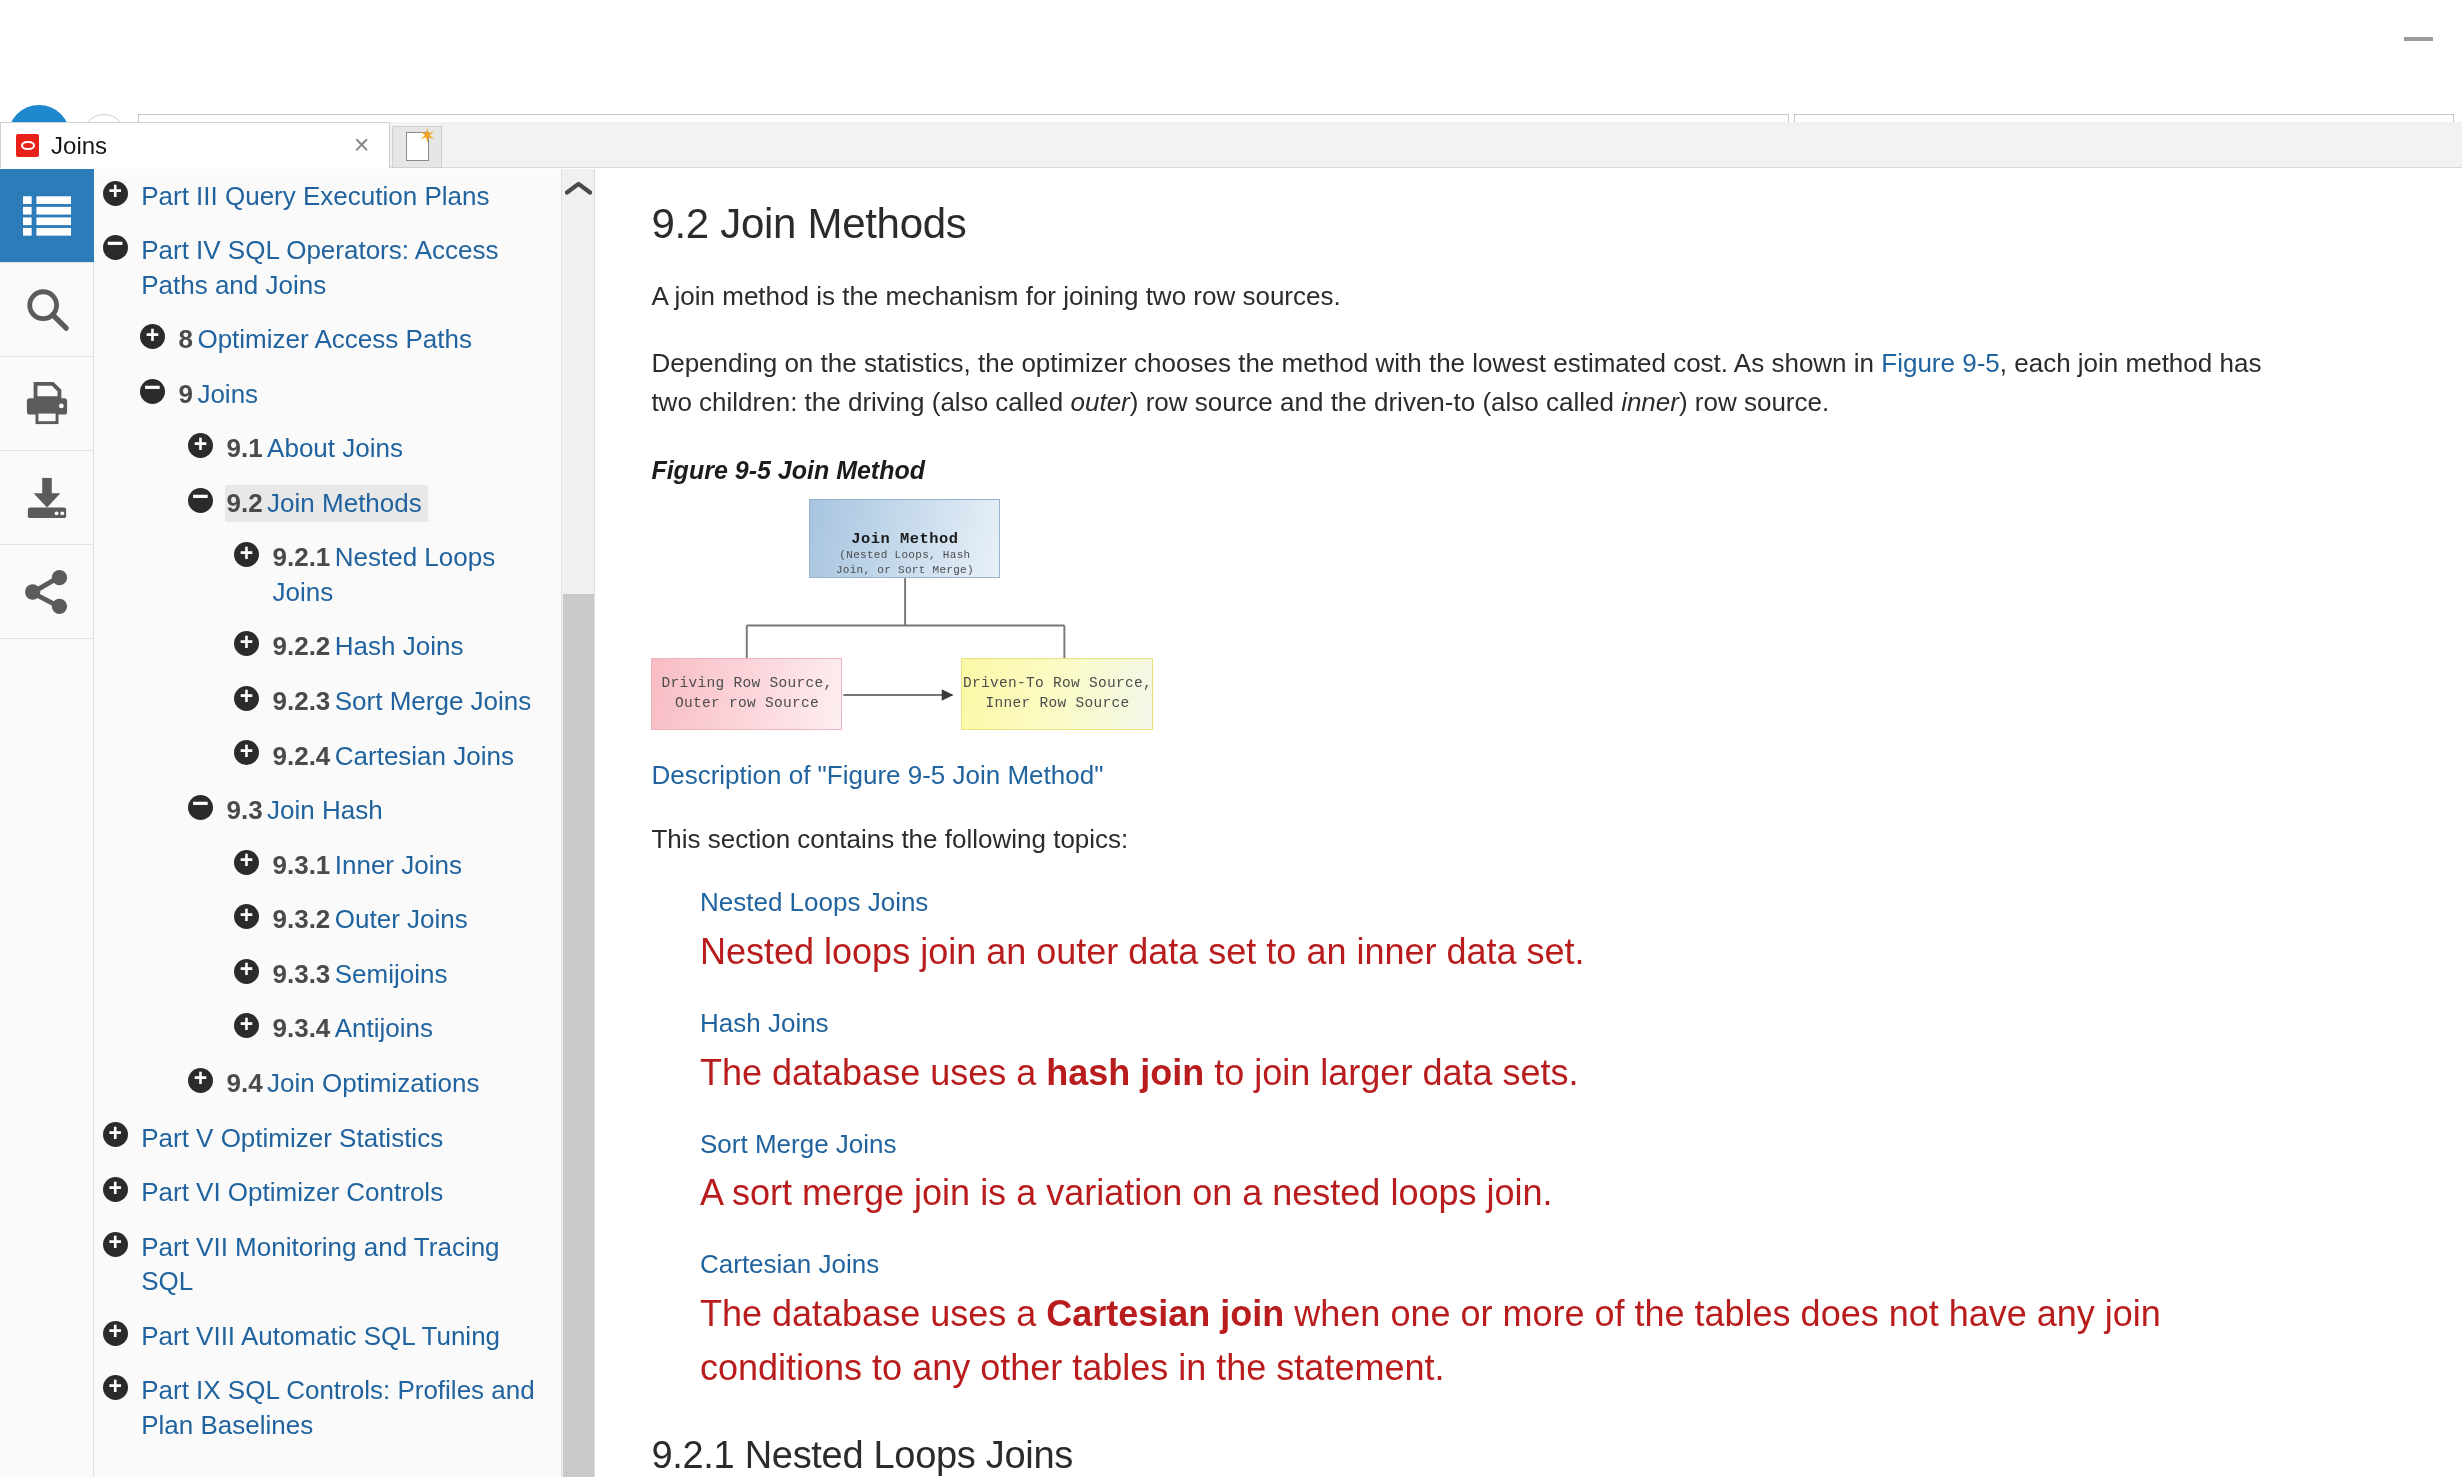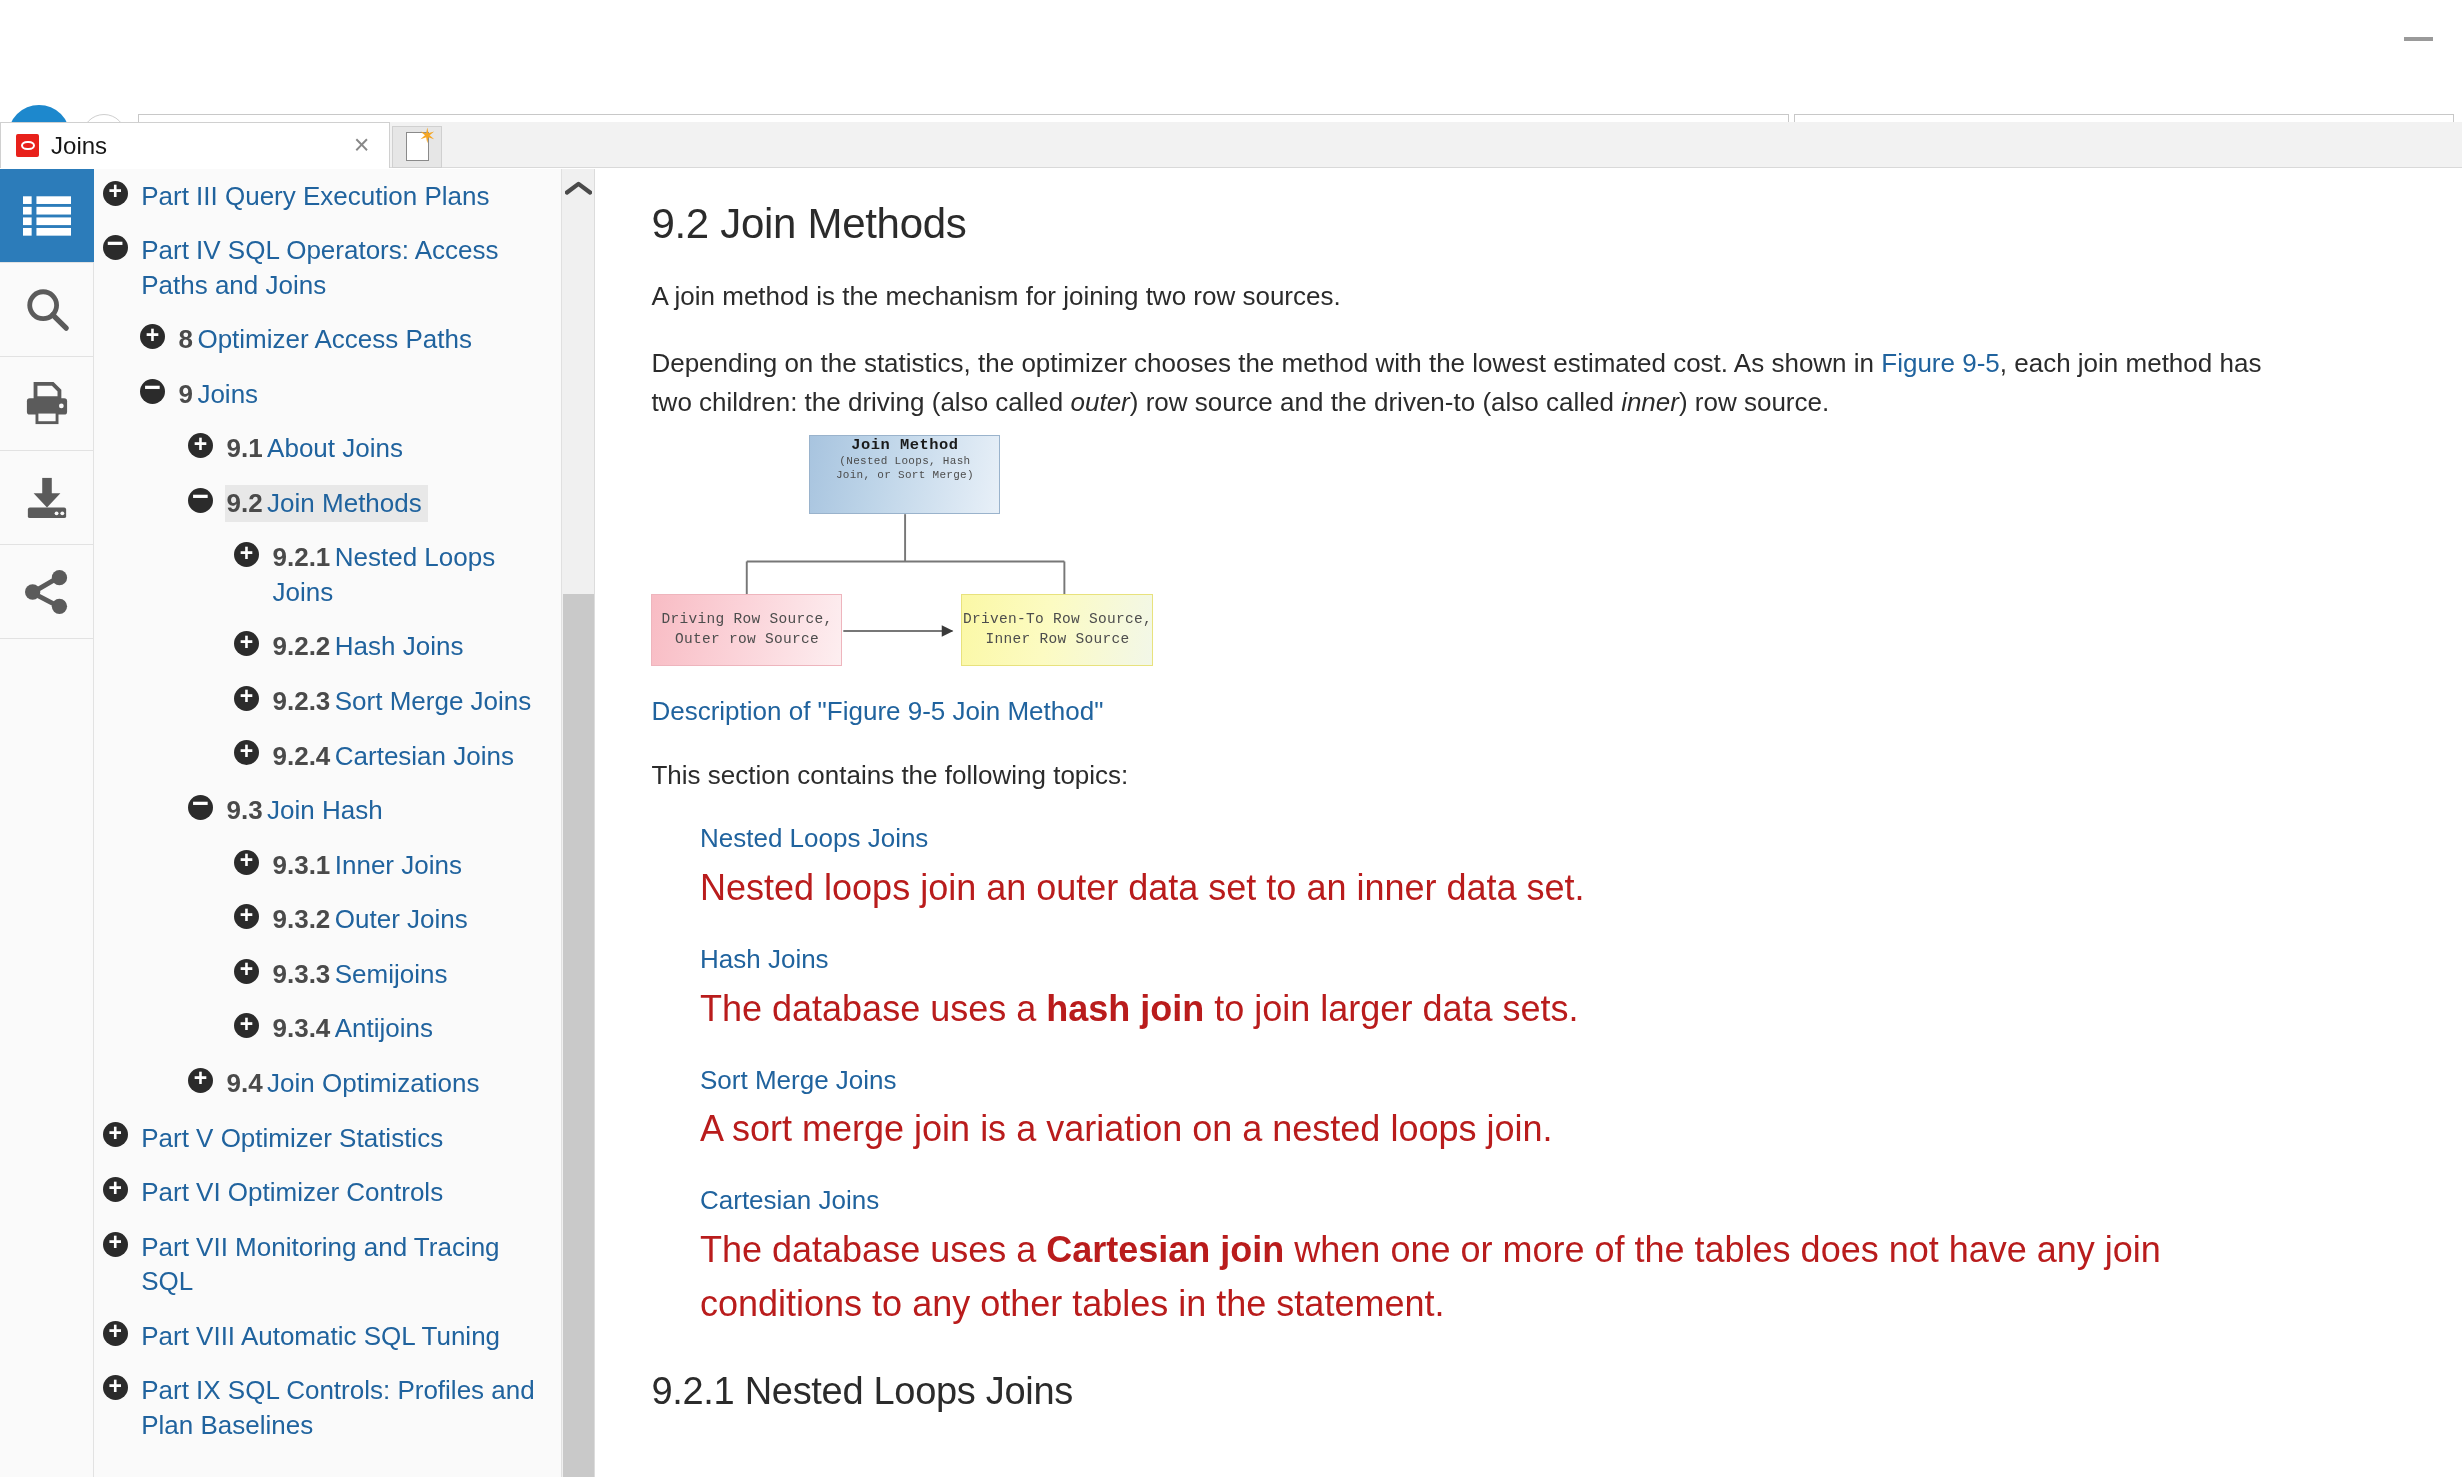--- a/index.html
+++ b/index.html
@@ -212,21 +212,21 @@
     font-size: 25px; font-weight: bold; font-style: italic; color: #1c1c1c;
     margin: 35px 0 0 16.4px;
   }
 
   
   #figure-wrap { position: relative; margin: 13.5px 0 0 16.4px; width: 541px; height: 251px; }
   #fig-box-top {
     position: absolute; left: 158px; top: 0; width: 191px; height: 79px;
     background: linear-gradient(100deg, #a8c4df 0%, #bdd4e8 35%, #e8f0f8 100%);
     border: 1px solid #9ab3cc;
-    display: flex; flex-direction: column; align-items: center; justify-content: flex-start;
+    display: flex; flex-direction: column; align-items: center; justify-content: flex-end;
     font-family: "Liberation Mono", monospace;
   }
   #fig-box-top .t1 { font-size: 15.4px; font-weight: bold; color: #1a1a1a; letter-spacing: 0.5px; }
   #fig-box-top .t2 { font-size: 11px; color: #4d4d4d; letter-spacing: 0.3px; line-height: 1.3; }
   #fig-box-left {
     position: absolute; left: 0; top: 159px; width: 191px; height: 72px;
     background: linear-gradient(100deg, #f8bcc4 0%, #fbd2d8 45%, #fdeef0 100%);
     border: 1px solid #eeb5bd;
     display: flex; flex-direction: column; align-items: center; justify-content: center;
     font-family: "Liberation Mono", monospace;
@@ -513,20 +513,21 @@
     </div>
   </div>
 
   <div id="content-area">
     <h1 id="page-title">9.2 Join Methods</h1>
 
     <p class="body-p">A join method is the mechanism for joining two row sources.</p>
 
     <p class="body-p"><span>Depending on the statistics, the optimizer chooses the method with the lowest estimated cost. As shown in </span><span class="inline-link">Figure 9-5</span><span>, each join method has two children: the driving (also called </span><em>outer</em><span>) row source and the driven-to (also called </span><em>inner</em><span>) row source.</span></p>
 
+    <div id="figure-caption">Figure 9-5 Join Method</div>
 
     <div id="figure-wrap">
       <svg id="fig-connectors" width="541" height="251" viewBox="0 0 560 260">
         <path d="M263 82 L263 131" stroke="#777" stroke-width="2" fill="none"></path>
         <path d="M99 131 L428 131" stroke="#777" stroke-width="2" fill="none"></path>
         <path d="M99 131 L99 165" stroke="#777" stroke-width="2" fill="none"></path>
         <path d="M428 131 L428 165" stroke="#777" stroke-width="2" fill="none"></path>
         <path d="M199 203 L312 203" stroke="#777" stroke-width="2" fill="none"></path>
         <path d="M313 203 L301 197 L301 209 Z" fill="#3a3a3a"></path>
       </svg>

